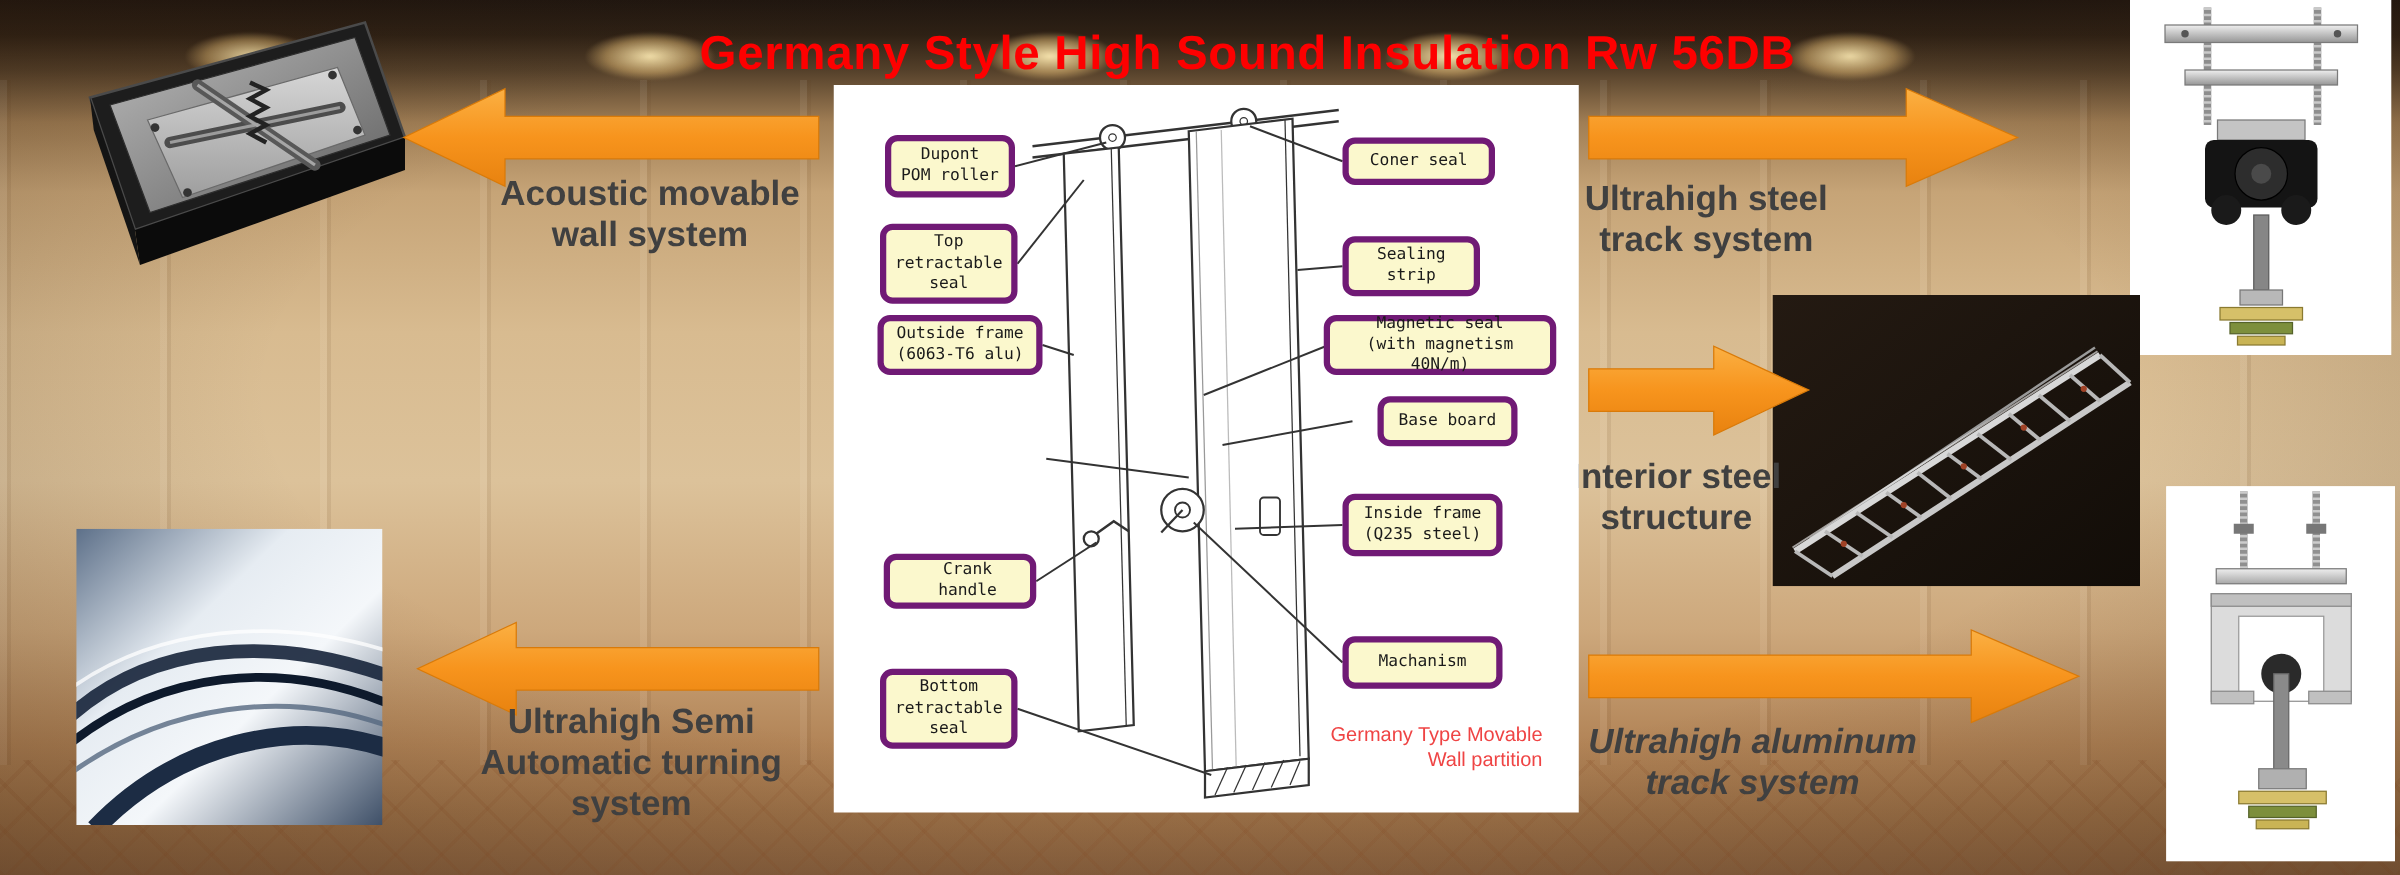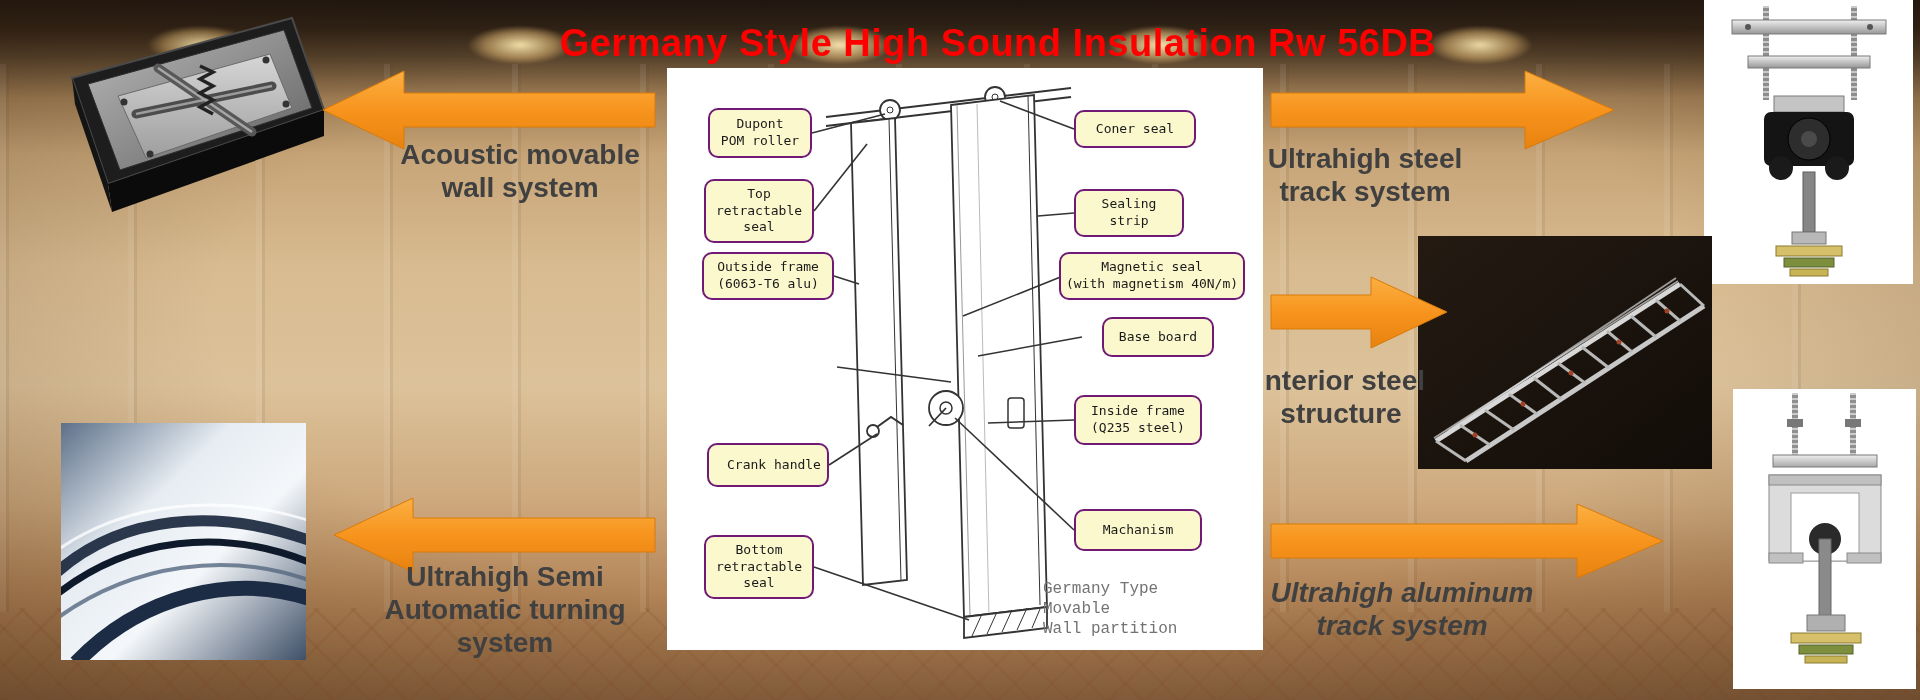--- a/index.html
+++ b/index.html
@@ -47,27 +47,27 @@
   }
 
   
   .photo { position:absolute; }
   .photo svg { display:block; width:100%; height:100%; }
   .photo-white { background:#ffffff; }
 
   
   .panel { position:absolute; left:667px; top:68px; width:596px; height:582px; background:#ffffff; }
   .drawing { position:absolute; inset:0; width:596px; height:582px; }
-  .callout { position:absolute; background:#fbf8cd; border:2px solid #701a75; border-radius:10px;
+  .callout { position:absolute; background:#fbf8cd; border:5px solid #701a75; border-radius:10px;
     padding:4px 4px; font-family:"DejaVu Sans Mono","Liberation Mono",monospace;
     font-size:13px; line-height:1.3; color:#1a1a1a; text-align:center; white-space:pre-line;
     display:flex; align-items:center; justify-content:center;
   }
-  .caption { position:absolute; left:376px; top:511px; width:191px; text-align:left;
-    font-size:16px; color:#737373; white-space:pre-line; line-height:1.25;font-family:Liberation Mono, monospace;
+  .caption { position:absolute; left:376px; top:511px; width:191px; text-align:right;
+    font-size:16px; color:#ef4444; white-space:pre-line; line-height:1.25;
   }
 </style>
 </head>
 <body>
 
 <div class="stage">
 
   <div class="bg-base"></div>
   <div class="bg-lights"></div>
   <div class="bg-panels"></div>

